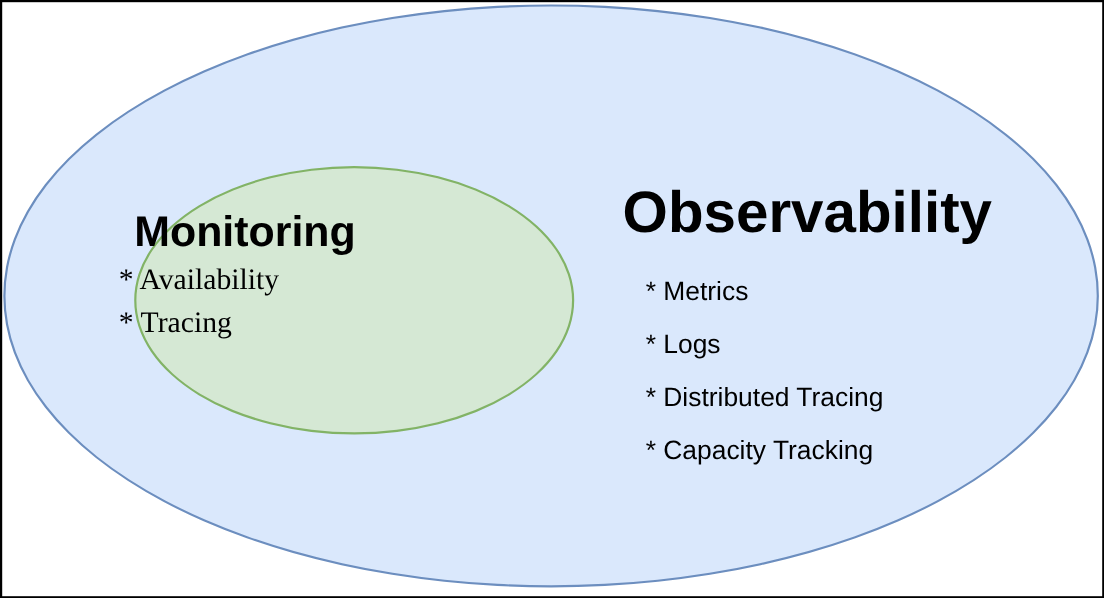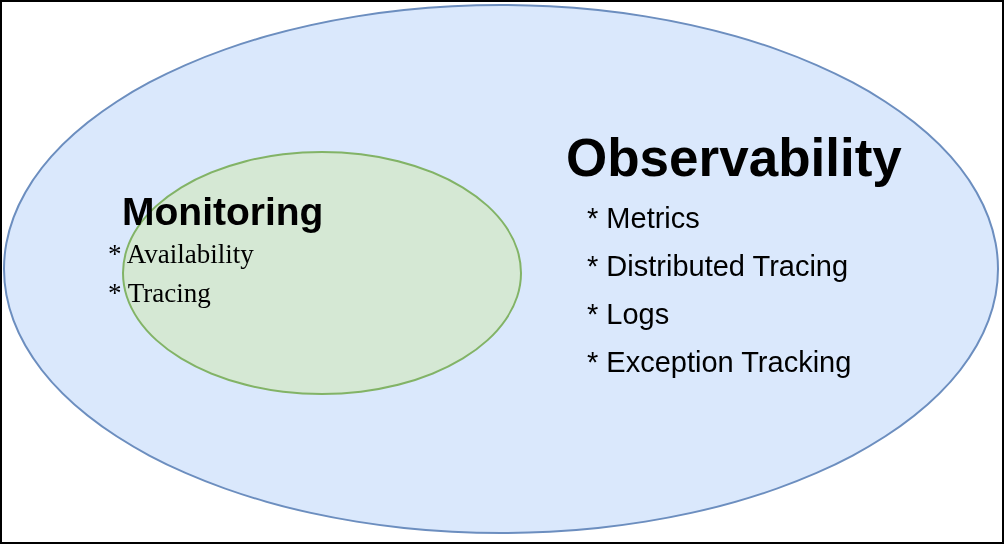--- a/index.html
+++ b/index.html
@@ -43,25 +43,26 @@
   .obs-block {
     position: absolute;
     left: 564px;
     top: 124px;
   }
   .obs-title {
     font-size: 53px;
     font-weight: bold;
     line-height: 1.2;
     white-space: nowrap;
+    margin-top: 36px;
   }
   .obs-items {
-    margin-top: 4px;
+    margin-top: 16px;
     padding-left: 21px;
-    font-size: 29px;
+    font-size: 24px;
     line-height: 48px;
     white-space: nowrap;
   }
   .mon-block {
     position: absolute;
     left: 120px;
     top: 187px;
     width: 400px;
     text-align: left;
   }
@@ -86,23 +87,23 @@
 <div class="frame">
 
   <div class="ellipse outer" style="background-color: rgb(218, 232, 252); border-color: rgb(108, 142, 191);"></div>
 
   <div class="ellipse inner" style="background-color: rgb(213, 232, 212); border-color: rgb(130, 179, 102);"></div>
 
   <div class="obs-block">
     <div class="obs-title">Observability</div>
     <div class="obs-items">
       <div>* Metrics</div>
+      <div>* Logs</div>
       <div>* Distributed Tracing</div>
-      <div>* Logs</div>
-      <div>* Exception Tracking</div>
+      <div>* Capacity Tracking</div>
     </div>
   </div>
 
   <div class="mon-block">
     <div class="mon-title">Monitoring</div>
     <div class="mon-items">
       <div>* Availability</div>
       <div>* Tracing</div>
     </div>
   </div>

